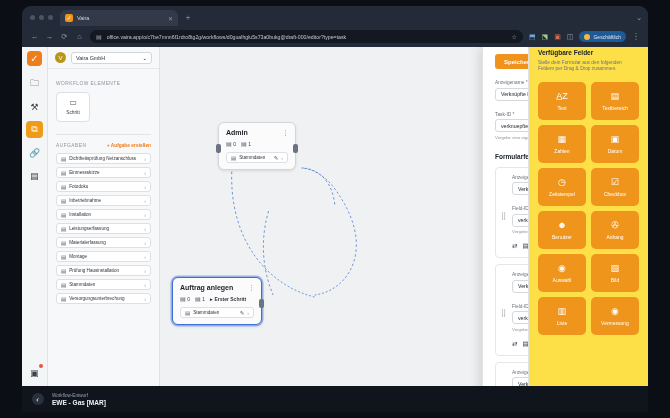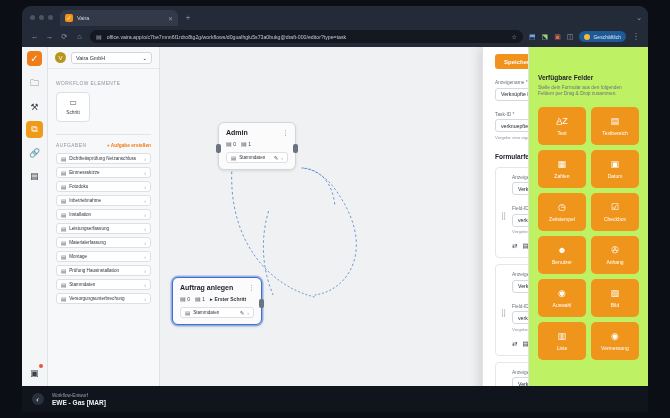--- a/index.html
+++ b/index.html
@@ -164,22 +164,22 @@
   }
   .drag-handle { position:absolute; left:5px; top:44px; font-size:7px; color:#9aa0aa; letter-spacing:-1px;}
   .card-body { position:relative; }
   .card-inp-row { display:flex; align-items:center; gap:5px; }
   .card-inp-row .f-input { flex:1; }
   .card-foot { display:flex; align-items:center; gap:5px; margin-top:8px; }
   .foot-ico { font-size:6.5px; color:#3c424d; }
 
   
   .palette {
-    width:120px; background:#bef264; border-left:1px solid #e0e2e6;
-    padding:27px 9px; position:relative;
+    width:120px; background:#fde047; border-left:1px solid #e0e2e6;
+    padding:2px 9px; position:relative;
   }
   .pal-title { font-size:6.5px; font-weight:bold; color:#20242b;}
   .pal-sub { font-size:4.8px; color:#6a7078; margin-top:3.5px; line-height:1.45;}
   .tiles { display:grid; grid-template-columns:1fr 1fr; gap:5px; margin-top:9px;}
   .tile {
     height:38px; background:#f0951c; border-radius:5px;
     display:flex; flex-direction:column; align-items:center; justify-content:center; gap:4px;
     color:#fff;
   }
   .tile .tg { font-size:9px; line-height:1;}

